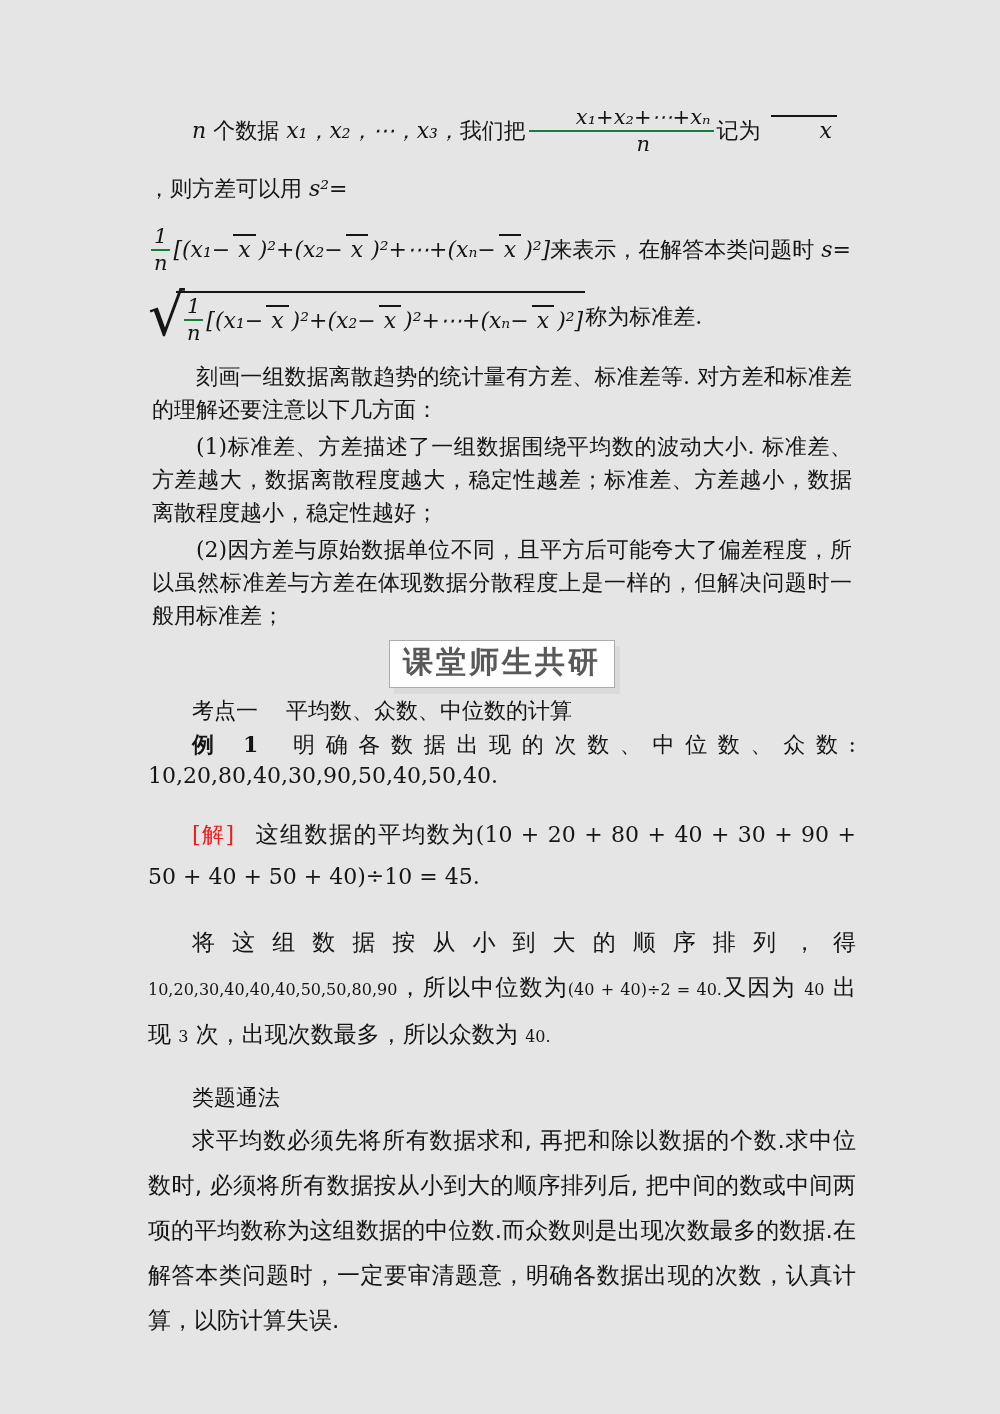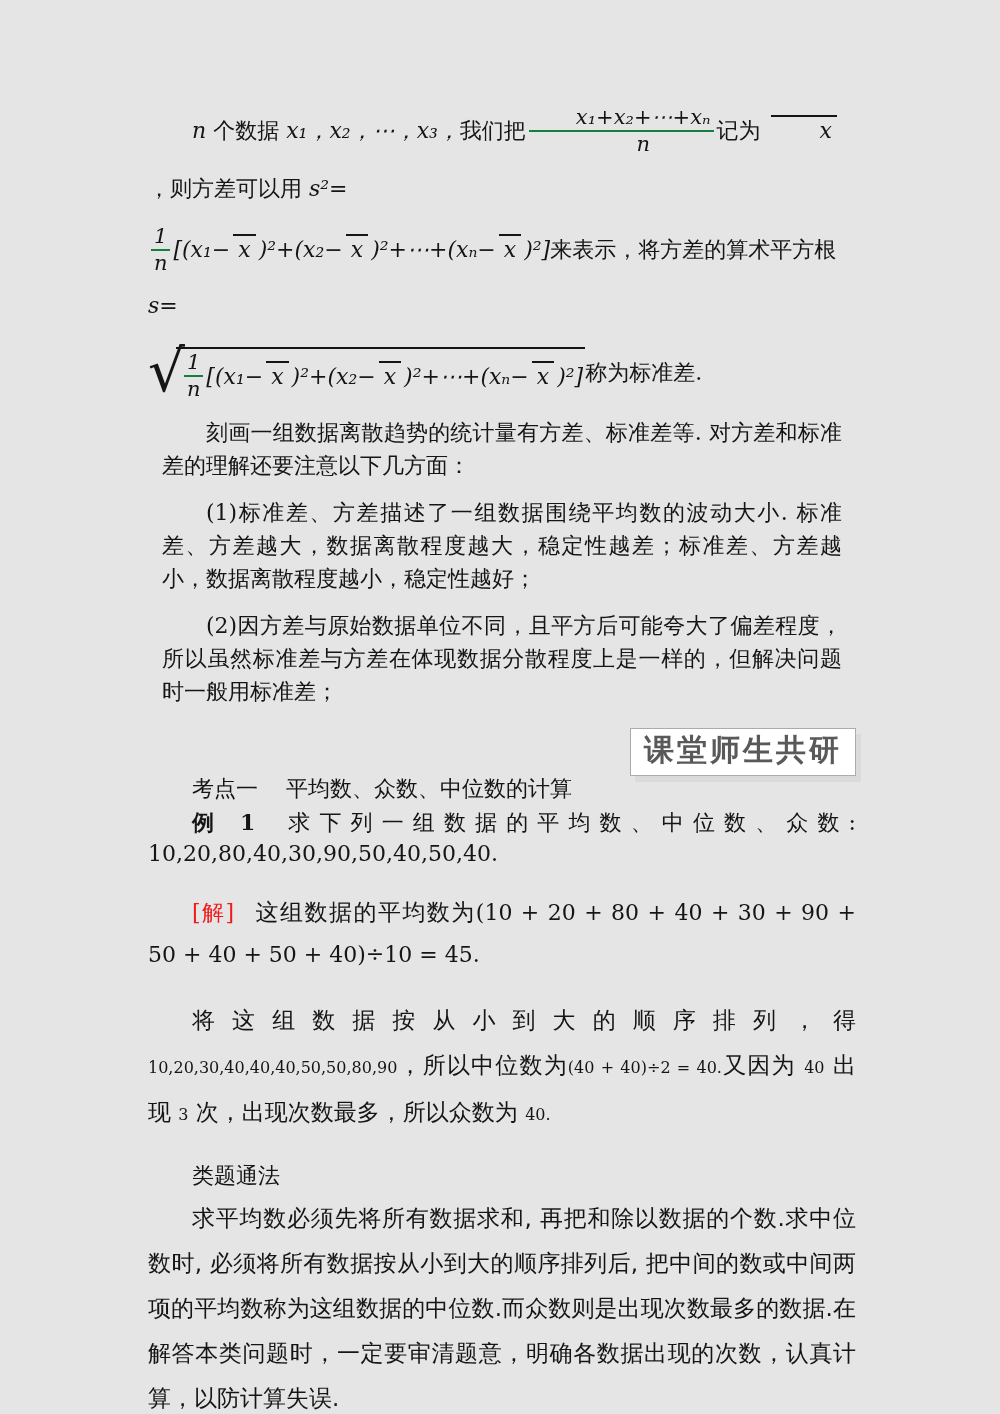--- a/index.html
+++ b/index.html
@@ -19,30 +19,30 @@
   .frac .den{display:block;font-size:21px;line-height:24px;}
 
   .xbar{display:inline-block;border-top:2px solid #151515;padding:3px 5px 0;line-height:1.0;margin:0 3px;}
 
   .sqrt{display:inline-block;vertical-align:middle;white-space:nowrap;}
   .rsign{display:inline-block;vertical-align:middle;font-family:"DejaVu Sans","Liberation Sans",sans-serif;
          font-size:58px;line-height:.95;font-weight:400;margin-right:-9px;transform:translateY(-3px);}
   .rand{display:inline-block;vertical-align:middle;border-top:2px solid #151515;padding:3px 2px 0 5px;line-height:50px;}
 
   
-  .para{font-size:22px;line-height:33px;text-align:justify;text-indent:44px;margin:14px;}
+  .para{font-size:22px;line-height:33px;text-align:justify;text-indent:44px;margin:4px;}
   .p-first{margin-top:5px;}
 
   
-  .banner-row{text-align:right;margin-top:20px;height:46px;}
+  .banner-row{text-align:center;margin-top:8px;height:46px;}
   .banner{display:inline-block;border:1px solid #ababab;box-shadow:5px 6px 0 #dadada;background:#ffffff;
           padding:1px 13px 4px;font-size:30px;font-weight:bold;color:#595959;letter-spacing:3px;}
 
   
-  .kaodian{font-size:22px;line-height:30px;text-indent:44px;}
+  .kaodian{margin-top:10px;font-size:22px;line-height:30px;text-indent:44px;}
   .kaodian .klabel{margin-right:28px;}
   .example{margin-top:3px;font-size:22px;line-height:31px;text-indent:44px;text-align:justify;}
   .example .elabel{font-weight:bold;margin-right:24px;}
   .analysis{margin-top:11px;font-size:22px;line-height:31px;text-indent:44px;}
   .analysis .alabel{margin-right:20px;}
   .sans{font-family:"DejaVu Sans","Liberation Sans",sans-serif;font-size:23px;}
 
   
   .sol1{font-size:22px;line-height:42px;text-indent:44px;text-align:justify;}
   .sol1 .slabel{color:#ee1c1c;margin-right:20px;}
@@ -56,35 +56,35 @@
                font-family:"DejaVu Sans","Liberation Sans",sans-serif;}
 </style>
 </head>
 <body>
 
 <div class="page">
   <div class="content">
 
     <div class="frow f1"><span class="mi">n</span><span> 个数据 </span><span class="mi">x₁，x₂，⋯，x₃，</span><span>我们把</span><span class="frac"><span class="num mi">x₁+x₂+⋯+xₙ</span><span class="den mi">n</span></span><span>记为 </span><span class="xbar mi">x</span><span>，则方差可以用 </span><span class="mi">s²=</span></div>
 
-    <div class="frow f2"><span class="frac"><span class="num mi">1</span><span class="den mi">n</span></span><span class="mi">[(x₁−</span><span class="xbar mi">x</span><span class="mi">)²+(x₂−</span><span class="xbar mi">x</span><span class="mi">)²+⋯+(xₙ−</span><span class="xbar mi">x</span><span class="mi">)²]</span><span>来表示，将方差的算术平方根 </span><span class="mi">s=</span></div>
+    <div class="frow f2"><span class="frac"><span class="num mi">1</span><span class="den mi">n</span></span><span class="mi">[(x₁−</span><span class="xbar mi">x</span><span class="mi">)²+(x₂−</span><span class="xbar mi">x</span><span class="mi">)²+⋯+(xₙ−</span><span class="xbar mi">x</span><span class="mi">)²]</span><span>来表示，在解答本类问题时 </span><span class="mi">s=</span></div>
 
     <div class="frow f3"><span class="sqrt"><span class="rsign">√</span><span class="rand"><span class="frac"><span class="num mi">1</span><span class="den mi">n</span></span><span class="mi">[(x₁−</span><span class="xbar mi">x</span><span class="mi">)²+(x₂−</span><span class="xbar mi">x</span><span class="mi">)²+⋯+(xₙ−</span><span class="xbar mi">x</span><span class="mi">)²]</span></span></span><span>称为标准差.</span></div>
 
     <p class="para p-first">刻画一组数据离散趋势的统计量有方差、标准差等. 对方差和标准差的理解还要注意以下几方面：</p>
     <p class="para">(1)标准差、方差描述了一组数据围绕平均数的波动大小. 标准差、方差越大，数据离散程度越大，稳定性越差；标准差、方差越小，数据离散程度越小，稳定性越好；</p>
     <p class="para">(2)因方差与原始数据单位不同，且平方后可能夸大了偏差程度，所以虽然标准差与方差在体现数据分散程度上是一样的，但解决问题时一般用标准差；</p>
 
     <div class="banner-row">
       <span class="banner">课堂师生共研</span>
     </div>
 
     <div class="kaodian"><span class="klabel">考点一</span><span>平均数、众数、中位数的计算</span></div>
 
-    <div class="example"><span class="elabel">例 1</span><span>求下列一组数据的平均数、中位数、众数: 10,20,80,40,30,90,50,40,50,40.</span></div>
+    <div class="example"><span class="elabel">例 1</span><span>明确各数据出现的次数、中位数、众数: 10,20,80,40,30,90,50,40,50,40.</span></div>
 
 
     <p class="sol1"><span class="slabel">[解]</span><span class="sans">这组数据的平均数为</span><span>(10 + 20 + 80 + 40 + 30 + 90 + 50 + 40 + 50 + 40)÷10 = 45.</span></p>
 
     <p class="sol2"><span>将这组数据按从小到大的顺序排列，得 </span><span class="num-serif">10,20,30,40,40,40,50,50,80,90</span><span>，所以中位数为</span><span class="num-serif">(40 + 40)÷2 = 40.</span><span>又因为 </span><span class="num-serif">40</span><span> 出现 </span><span class="num-serif">3</span><span> 次，出现次数最多，所以众数为 </span><span class="num-serif">40.</span></p>
 
     <div class="method-title">类题通法</div>
     <p class="method-body">求平均数必须先将所有数据求和, 再把和除以数据的个数.求中位数时, 必须将所有数据按从小到大的顺序排列后, 把中间的数或中间两项的平均数称为这组数据的中位数.而众数则是出现次数最多的数据.在解答本类问题时，一定要审清题意，明确各数据出现的次数，认真计算，以防计算失误.</p>
 
   </div>

